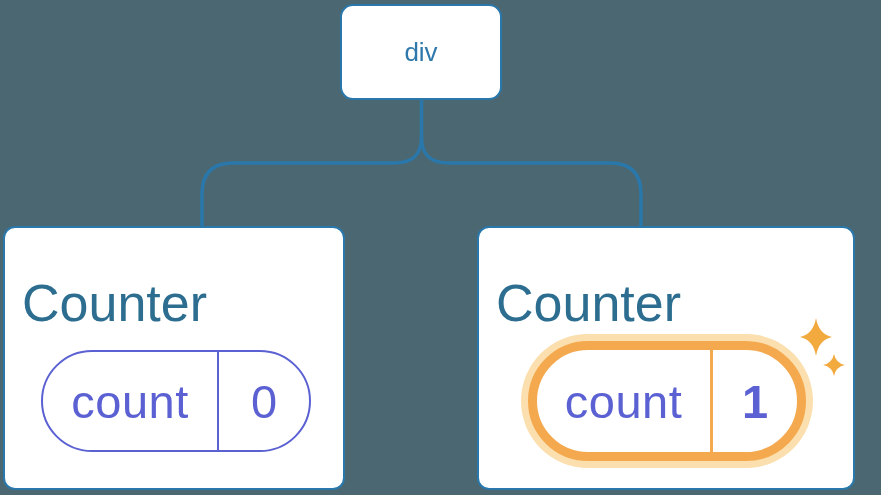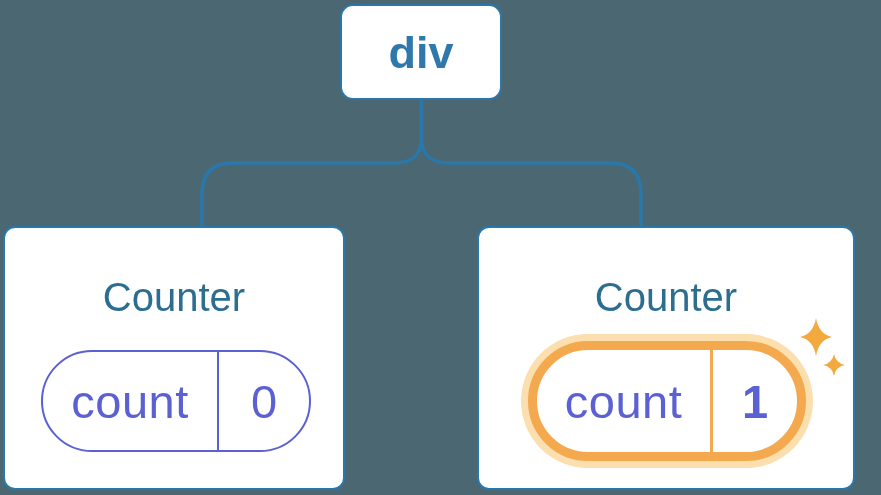--- a/index.html
+++ b/index.html
@@ -25,43 +25,42 @@
     background: #ffffff;
     border: 2.5px solid #2A78AB;
     border-radius: 13px;
     display: flex;
     align-items: center;
     justify-content: center;
     z-index: 2;
   }
   .node-root .node-label {
     color: #2E78AB;
-    font-size: 45px;
-    font-weight: 700;
+    font-size: 26px;
+    font-weight: 400;
     line-height: 1;
   }
   .card {
     position: absolute;
     top: 226px;
     height: 264px;
     box-sizing: border-box;
     background: #ffffff;
     border: 2px solid #2A78AB;
     border-radius: 12px;
     z-index: 2;
   }
   .card--left  { left: 3px;   width: 342px; }
   .card--right { left: 477px; width: 378px; }
   .card-title {
     position: absolute;
-    top: 49px; left: 0;
+    top: 49px; left: 17px;
     width: 100%;
-    text-align: center;
     color: #2D6E90;
-    font-size: 40px;
+    font-size: 52px;
     font-weight: 500;
     line-height: 1;
   }
   .pill {
     position: absolute;
     box-sizing: border-box;
     display: flex;
     align-items: stretch;
     background: #ffffff;
     color: #5B61D2;

